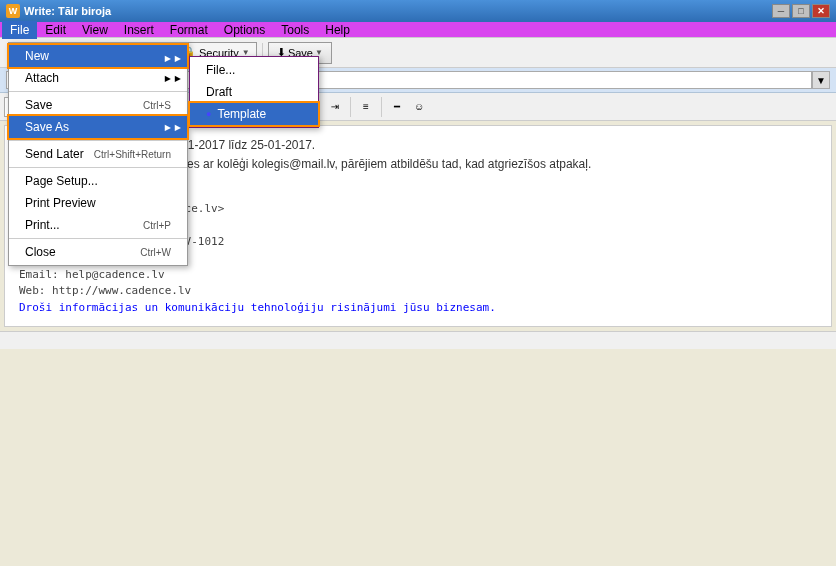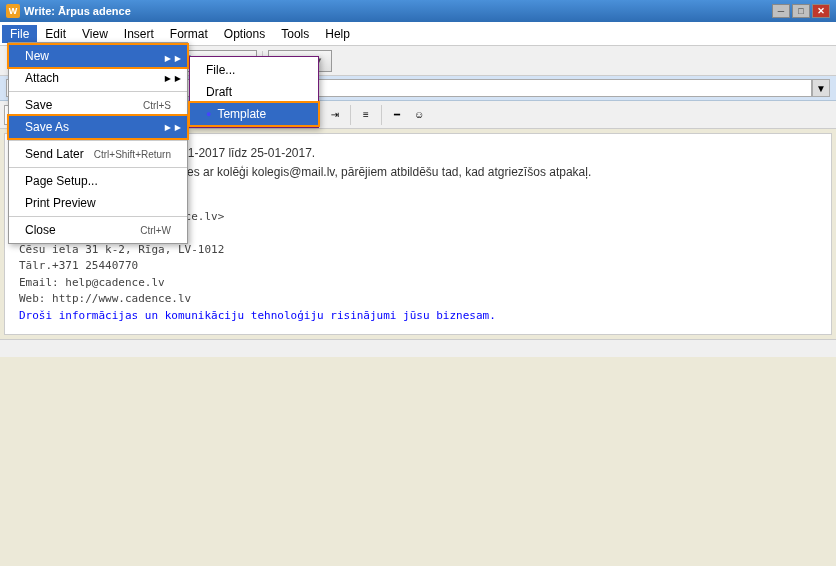--- a/index.html
+++ b/index.html
@@ -42,22 +42,22 @@
       border: 1px solid #888;
       font-size: 9px;
       display: flex; align-items: center; justify-content: center;
       cursor: pointer;
       color: #333;
     }
     .title-btn.close { background: #c0392b; color: white; }
 
     
     .menu-bar {
-      background: #ffffff;
-      height: 24px;
+      background: #d946ef;
+      height: 16px;
       display: flex;
       align-items: center;
       border-bottom: 1px solid #ccc;
       padding: 0 2px;
     }
     .menu-item {
       padding: 2px 8px;
       font-size: 12px;
       cursor: pointer;
       color: #000;
@@ -244,21 +244,21 @@
       padding: 0 6px;
       font-size: 10px;
       color: #666;
     }
   </style>
 </head>
 <body>
 
 <div class="title-bar">
   <div class="title-bar-icon">W</div>
-  <span class="title-bar-title">Write: Ārpus adence</span>
+  <span class="title-bar-title">Write: Tālr biroja</span>
   <div class="title-bar-buttons">
     <div class="title-btn">─</div>
     <div class="title-btn">□</div>
     <div class="title-btn close">✕</div>
   </div>
 </div>
 
 <div class="menu-bar">
   <div class="menu-item active">File</div>
   <div class="menu-item">Edit</div>
@@ -395,20 +395,24 @@
   <div class="dropdown-sep"></div>
 
   <div class="dropdown-item">
     <span>Page Setup...</span>
   </div>
 
   <div class="dropdown-item">
     <span>Print Preview</span>
   </div>
 
+  <div class="dropdown-item">
+    <span>Print...</span>
+    <span class="shortcut">Ctrl+P</span>
+  </div>
 
   <div class="dropdown-sep"></div>
 
   <div class="dropdown-item">
     <span>Close</span>
     <span class="shortcut">Ctrl+W</span>
   </div>
 </div>
 
 </body></html>

